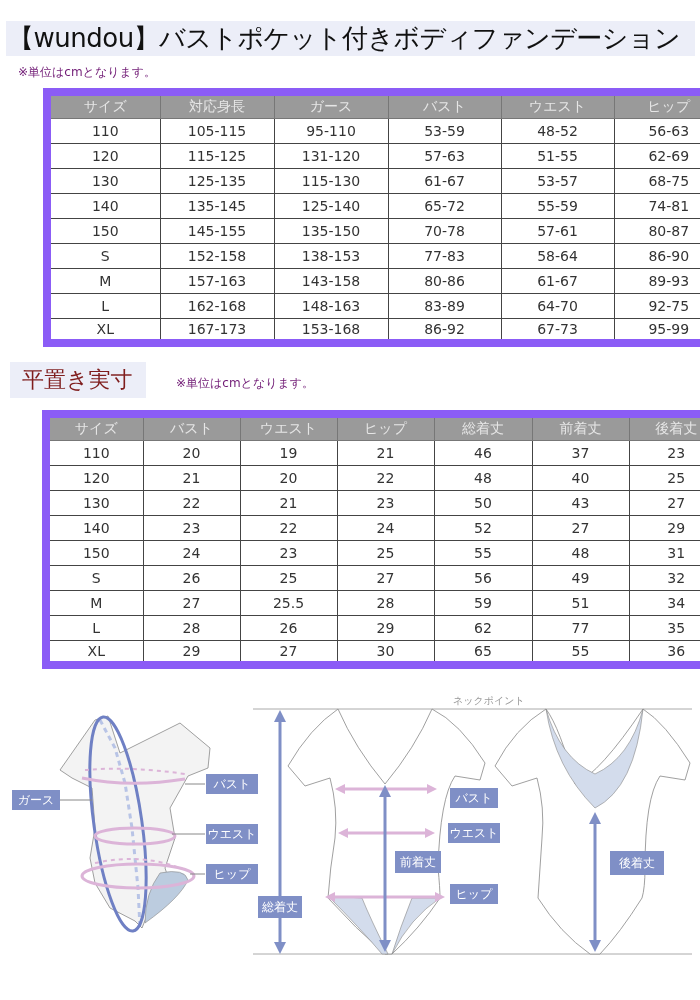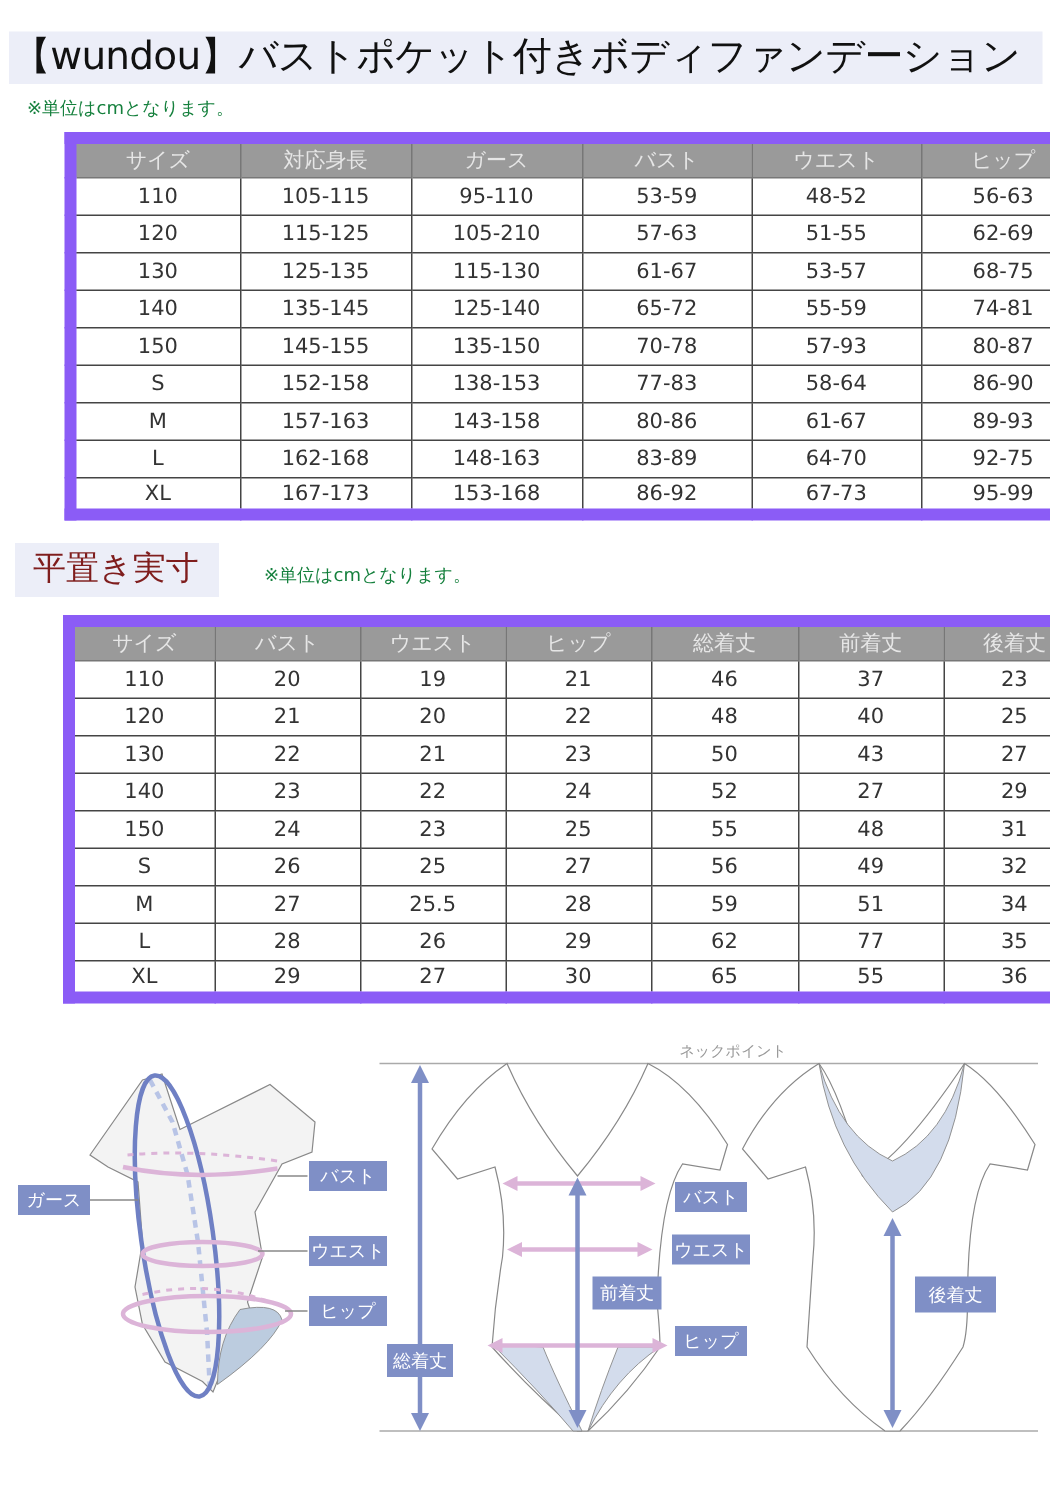--- a/index.html
+++ b/index.html
@@ -5,21 +5,21 @@
   * { box-sizing: border-box; margin: 0; padding: 0; }
   html, body { width: 700px; height: 1000px; background: #ffffff; overflow: hidden; }
   body { position: relative; font-family: "DejaVu Sans", sans-serif; color: #333; }
 
   .title-bar {
     position: absolute; left: 6px; top: 21px; width: 689px; height: 35px;
     background: #eceef8;
     font-size: 26px; line-height: 35px; color: #111; padding-left: 2px;
     letter-spacing: -0.5px; white-space: nowrap;
   }
-  .unit-note { position: absolute; font-size: 12px; color: #15803d; white-space: nowrap; }
+  .unit-note { position: absolute; font-size: 12px; color: #701a75; white-space: nowrap; }
   .unit-note.n1 { left: 18px; top: 64px; }
   .unit-note.n2 { left: 176px; top: 375px; }
 
   .section-title {
     position: absolute; left: 10px; top: 362px; width: 136px; height: 36px;
     background: #eceef8; font-size: 22px; line-height: 36px; color: #7f1d1d; padding-left: 12px;
   }
 
   table.size {
     position: absolute; border-collapse: collapse; table-layout: fixed;
@@ -75,21 +75,21 @@
         <td>110</td>
         <td>105-115</td>
         <td>95-110</td>
         <td>53-59</td>
         <td>48-52</td>
         <td>56-63</td>
       </tr>
       <tr>
         <td>120</td>
         <td>115-125</td>
-        <td>105-210</td>
+        <td>131-120</td>
         <td>57-63</td>
         <td>51-55</td>
         <td>62-69</td>
       </tr>
       <tr>
         <td>130</td>
         <td>125-135</td>
         <td>115-130</td>
         <td>61-67</td>
         <td>53-57</td>
@@ -101,21 +101,21 @@
         <td>125-140</td>
         <td>65-72</td>
         <td>55-59</td>
         <td>74-81</td>
       </tr>
       <tr>
         <td>150</td>
         <td>145-155</td>
         <td>135-150</td>
         <td>70-78</td>
-        <td>57-93</td>
+        <td>57-61</td>
         <td>80-87</td>
       </tr>
       <tr>
         <td>S</td>
         <td>152-158</td>
         <td>138-153</td>
         <td>77-83</td>
         <td>58-64</td>
         <td>86-90</td>
       </tr>

